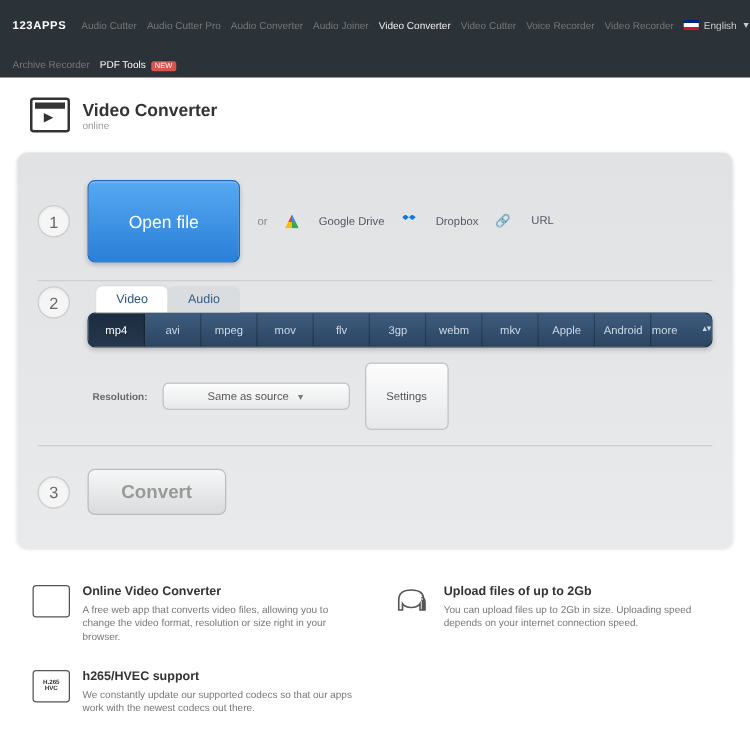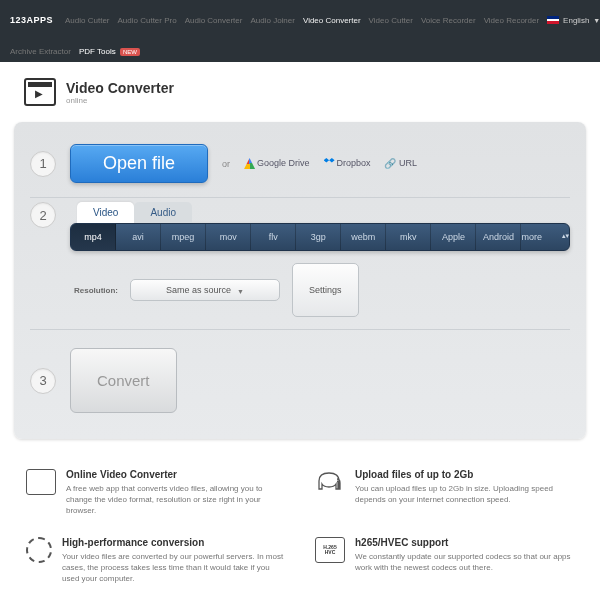--- a/index.html
+++ b/index.html
@@ -19,23 +19,23 @@
 .logo{width:32px;height:28px;border:2px solid #333;border-radius:3px;position:relative;background:#fff}
 .logo::before{content:"";position:absolute;top:2px;left:2px;right:2px;height:5px;background:#333}
 .logo::after{content:"▶";position:absolute;left:9px;top:8px;font-size:10px;color:#333}
 .title h1{font-size:14px;color:#333;font-weight:bold}
 .title .sub{font-size:8px;color:#999}
 
 .panel{margin:0 14px 24px;background:linear-gradient(#e0e2e4,#e8eaec);border-radius:8px;padding:14px 16px 18px;box-shadow:0 1px 3px rgba(0,0,0,.15)}
 .step{display:flex;align-items:center;gap:14px;padding:8px 0}
 .step-num{width:26px;height:26px;border-radius:50%;background:#f5f5f5;border:1px solid #ccc;display:flex;align-items:center;justify-content:center;font-size:13px;color:#666;box-shadow:inset 0 1px 2px rgba(0,0,0,.06)}
 
-.openfile{background:linear-gradient(#57a9f2,#2a7fd8);color:#fff;font-size:18px;font-weight:500;padding:8px 32px;border-radius:6px;border:1px solid #1f6bbd;box-shadow:0 2px 4px rgba(0,0,0,.2),inset 0 1px 0 rgba(255,255,255,.3);cursor:pointer}
+.openfile{background:linear-gradient(#57a9f2,#2a7fd8);color:#fff;font-size:14px;font-weight:500;padding:24px 32px;border-radius:6px;border:1px solid #1f6bbd;box-shadow:0 2px 4px rgba(0,0,0,.2),inset 0 1px 0 rgba(255,255,255,.3);cursor:pointer}
 .or{color:#888;font-size:9px}
-.src{display:flex;gap:2px;font-size:9px;color:#556;cursor:pointer}
+.src{display:flex;gap:16px;font-size:9px;color:#556;cursor:pointer}
 .ico{width:11px;height:11px;display:inline-block}
 .gd{background:conic-gradient(#4285F4 0 90deg,#34A853 90deg 180deg,#FBBC05 180deg 270deg,#EA4335 270deg 360deg);clip-path:polygon(50% 0,100% 100%,0 100%)}
 .db{background:#007ee5;clip-path:polygon(25% 0,50% 20%,25% 40%,0 20%,25% 0,75% 0,100% 20%,75% 40%,50% 20%,75% 0)}
 .link-ico{color:#4a7db5;font-size:10px}
 
 .step2{display:block;padding:4px 0 10px;border-top:1px solid #ccd0d4;border-bottom:1px solid #ccd0d4;margin:6px 0 10px}
 .step2-row{display:flex;align-items:flex-start;gap:14px}
 .tabs{display:flex;margin-left:7px}
 .tab{padding:5px 16px;font-size:10px;color:#355b86;background:#d9dde0;border-radius:5px 5px 0 0;cursor:pointer}
 .tab.active{background:#fff;color:#2a5585;font-weight:500;box-shadow:0 -1px 2px rgba(0,0,0,.05)}
@@ -44,21 +44,21 @@
 .fmt{flex:1;text-align:center;padding:8px 0;font-size:9px;color:#cdd9e6;border-right:1px solid rgba(0,0,0,.25);cursor:pointer}
 .fmt:last-child{border-right:none;color:#cdd9e6;display:flex;align-items:flex-start;justify-content:center;gap:20px}
 .fmt.active{background:linear-gradient(#1c2d40,#25374c);color:#fff}
 .fmt-caret{font-size:7px}
 .opts{display:flex;align-items:center;gap:12px;margin:12px 0 2px 44px}
 .lbl{font-size:8px;color:#6a6a6a;font-weight:bold}
 .dropdown{background:linear-gradient(#fdfdfd,#e6e8ea);border:1px solid #bfc4c8;border-radius:5px;padding:5px 14px;font-size:9px;color:#555;display:flex;align-items:flex-end;gap:6px;min-width:150px;justify-content:center;cursor:pointer}
 .dd-caret{font-size:7px;color:#777}
 .settings-btn{background:linear-gradient(#fdfdfd,#e6e8ea);border:1px solid #bfc4c8;border-radius:5px;padding:21px 16px;font-size:9px;color:#555;cursor:pointer}
 
-.convert{background:linear-gradient(#f7f7f7,#d9dbdd);border:1px solid #b8bcc0;color:#999;font-size:15px;font-weight:400;padding:23px 26px;border-radius:6px;cursor:pointer}
+.convert{background:linear-gradient(#f7f7f7,#d9dbdd);border:1px solid #b8bcc0;color:#999;font-size:15px;font-weight:700;padding:9px 26px;border-radius:6px;cursor:pointer}
 
 .features{display:grid;grid-template-columns:1fr 1fr;gap:20px 30px;padding:6px 26px 20px}
 .feat{display:flex;gap:10px}
 .ficon{width:30px;height:26px;flex-shrink:0;border:1.5px solid #555;border-radius:3px;position:relative}
 .ficon.elephant{border:none}
 .ficon.gear{border-radius:50%;border:2px dashed #555;width:26px;height:26px}
 .ficon.hvc{display:flex;flex-direction:column;align-items:center;justify-content:center;font-size:5px;color:#333;font-weight:bold;line-height:1}
 .ftext h3{font-size:10px;color:#333;font-weight:bold;margin-bottom:3px}
 .ftext p{font-size:8px;color:#777;line-height:1.4}
 </style>
@@ -75,21 +75,21 @@
   <span class="nav-link">Video Cutter</span>
   <span class="nav-link">Voice Recorder</span>
   <span class="nav-link">Video Recorder</span>
   <span class="lang">
     <span class="flag"></span>
     <span>English</span>
     <span class="lang-caret">▼</span>
   </span>
 </div>
 <div class="topnav" style="height:22px;padding-top:0">
-  <span class="nav-link">Archive Extractor</span>
+  <span class="nav-link">Archive Recorder</span>
   <span class="nav-link pdf">
     <span>PDF Tools</span>
     <span class="new-badge">NEW</span>
   </span>
 </div>
 
 <div class="header">
   <div class="logo"></div>
   <div class="title">
     <h1>Video Converter</h1>
@@ -171,27 +171,20 @@
   <div class="feat">
     <div class="ficon elephant"><svg viewBox="0 0 30 26" width="30" height="26">
           <path d="M4 12q0-8 10-8t10 8v8h-3v-5q-2 3-7 3t-7-3v5H4z M22 10q3 0 3 4v6h-2v-6q0-2-1-2" fill="none" stroke="#555" stroke-width="1.3"></path>
         </svg></div>
     <div class="ftext">
         <h3>Upload files of up to 2Gb</h3>
         <p>You can upload files up to 2Gb in size. Uploading speed depends on your internet connection speed.</p>
       </div>
   </div>
   <div class="feat">
-    <div class="ficon gear"></div>
-    <div class="ftext">
-        <h3>High-performance conversion</h3>
-        <p>Your video files are converted by our powerful servers. In most cases, the process takes less time than it would take if you used your computer.</p>
-      </div>
-  </div>
-  <div class="feat">
     <div class="ficon hvc">
         <span>H.265</span>
         <span>HVC</span>
       </div>
     <div class="ftext">
         <h3>h265/HVEC support</h3>
         <p>We constantly update our supported codecs so that our apps work with the newest codecs out there.</p>
       </div>
   </div>
 </div>

